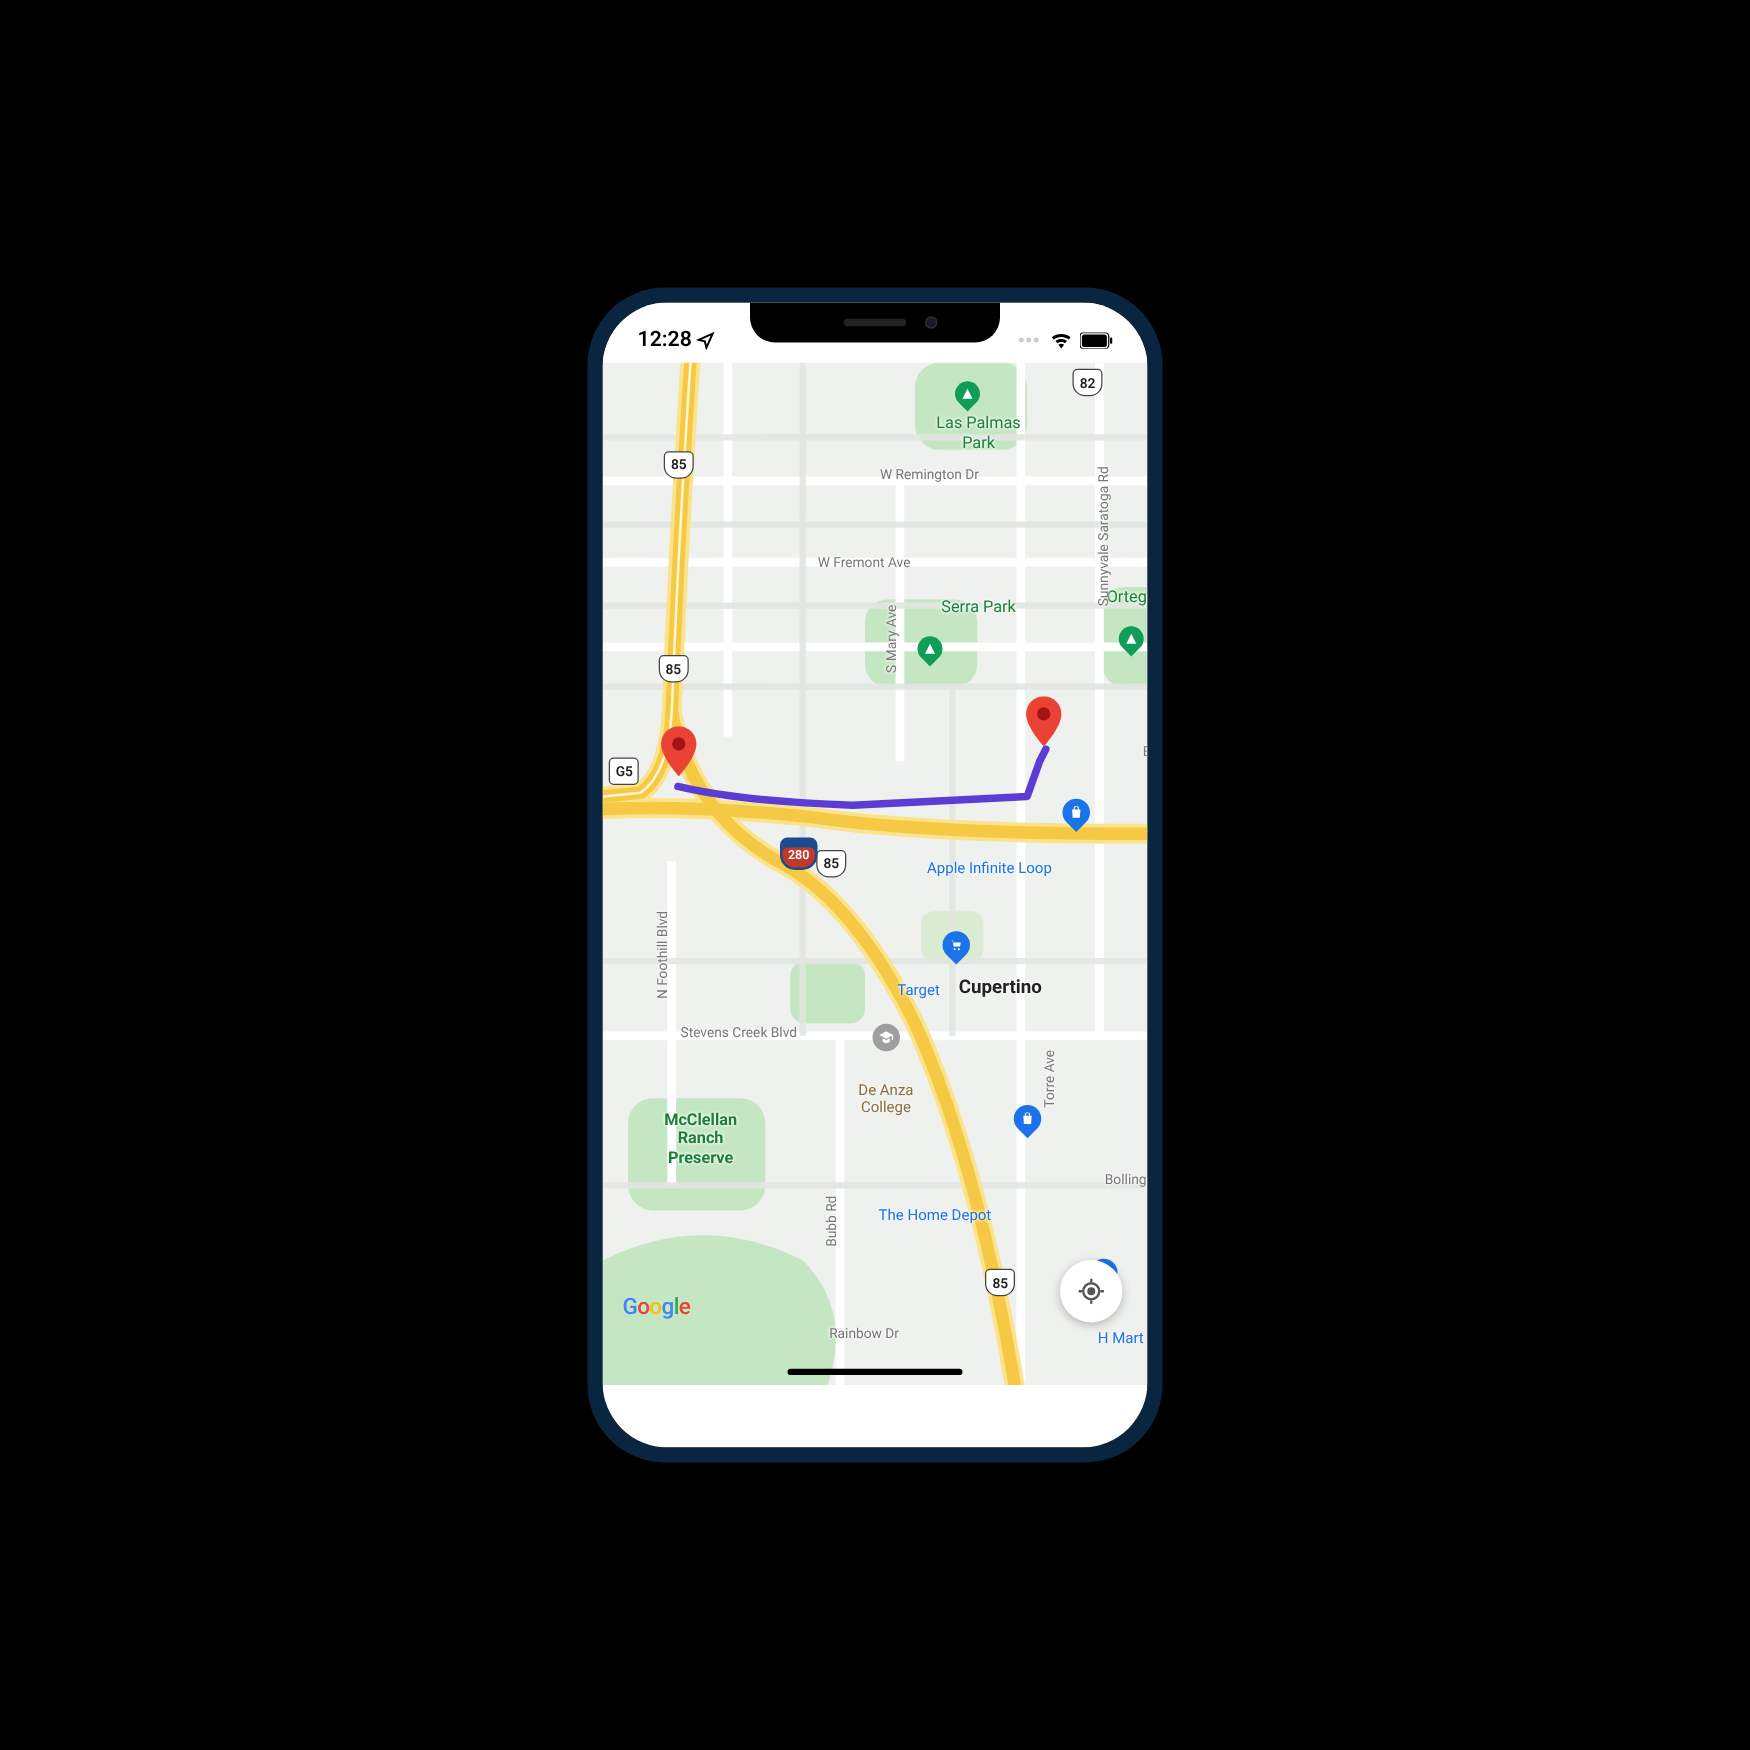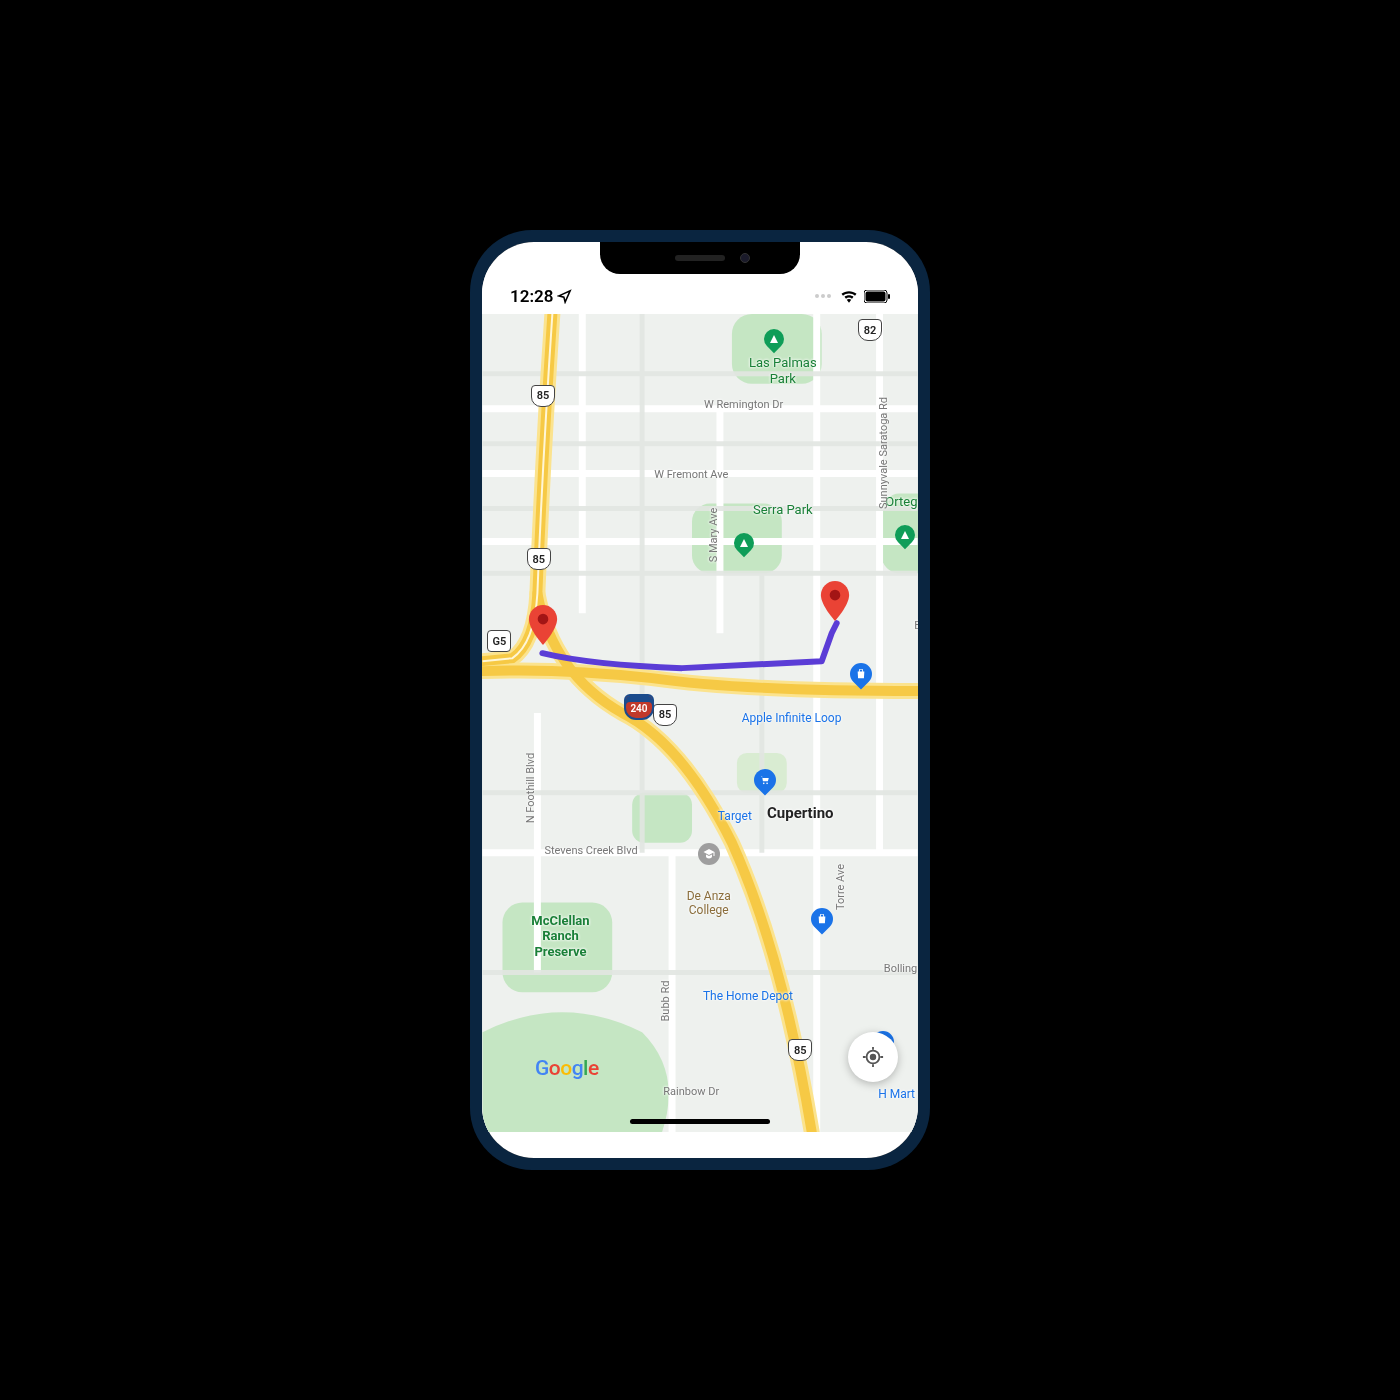--- a/index.html
+++ b/index.html
@@ -68,21 +68,20 @@
   }
   .status-bar {
     height: 48px;
     display: flex;
     justify-content: space-between;
     align-items: center;
     padding: 12px 28px 0 28px;
     background: #fff;
     position: relative;
     z-index: 50;
-    margin-top: 24px;
   }
   .status-left { display: flex; align-items: center; gap: 4px; font-weight: 600; font-size: 17px; }
   .status-right { display: flex; align-items: center; gap: 6px; }
   .header {
     height: 50px;
     display: flex;
     align-items: center;
     justify-content: center;
     background: #fff;
     border-bottom: 1px solid rgba(0,0,0,0.04);
@@ -167,25 +166,24 @@
     box-shadow: 0 2px 8px rgba(0,0,0,0.25);
     display: flex;
     align-items: center;
     justify-content: center;
     z-index: 30;
   }
   .google-logo {
     position: absolute;
     bottom: 52px;
     left: 16px;
-    font-size: 21px;
+    font-size: 18px;
     font-weight: 500;
     letter-spacing: -0.5px;
     z-index: 30;
-    margin-left: 37px;
   }
   .google-logo span:nth-child(1){color:#4285F4}
   .google-logo span:nth-child(2){color:#EA4335}
   .google-logo span:nth-child(3){color:#FBBC05}
   .google-logo span:nth-child(4){color:#4285F4}
   .google-logo span:nth-child(5){color:#34A853}
   .google-logo span:nth-child(6){color:#EA4335}
   .home-indicator {
     position: absolute;
     bottom: 8px;
@@ -287,21 +285,21 @@
 
           <path d="M60 340 Q110 352 200 355 L340 348 L350 320 L355 310" stroke="#5b3dd6" stroke-width="6" fill="none" stroke-linecap="round" stroke-linejoin="round"></path>
         </svg>
 
         <div class="shield" style="left:89%;top:2%;">82</div>
         <div class="shield" style="left:14%;top:10%;">85</div>
         <div class="shield" style="left:13%;top:30%;">85</div>
         <div class="shield" style="left:42%;top:49%;">85</div>
         <div class="shield" style="left:73%;top:90%;">85</div>
         <div class="shield" style="left:4%;top:40%;border-radius:4px;">G5</div>
-        <div class="shield interstate" style="left:36%;top:48%;">240</div>
+        <div class="shield interstate" style="left:36%;top:48%;">280</div>
 
         <div class="pin" style="left:14%;top:41%;">
           <svg width="30" height="40" viewBox="0 0 24 34">
               <path d="M12 0C5.4 0 0 5.4 0 12c0 9 12 22 12 22s12-13 12-22C24 5.4 18.6 0 12 0z" fill="#ea4335"></path>
               <circle cx="12" cy="12" r="4.5" fill="#a31515"></circle>
             </svg>
         </div>
         <div class="pin" style="left:81%;top:38%;">
           <svg width="30" height="40" viewBox="0 0 24 34">
               <path d="M12 0C5.4 0 0 5.4 0 12c0 9 12 22 12 22s12-13 12-22C24 5.4 18.6 0 12 0z" fill="#ea4335"></path>

